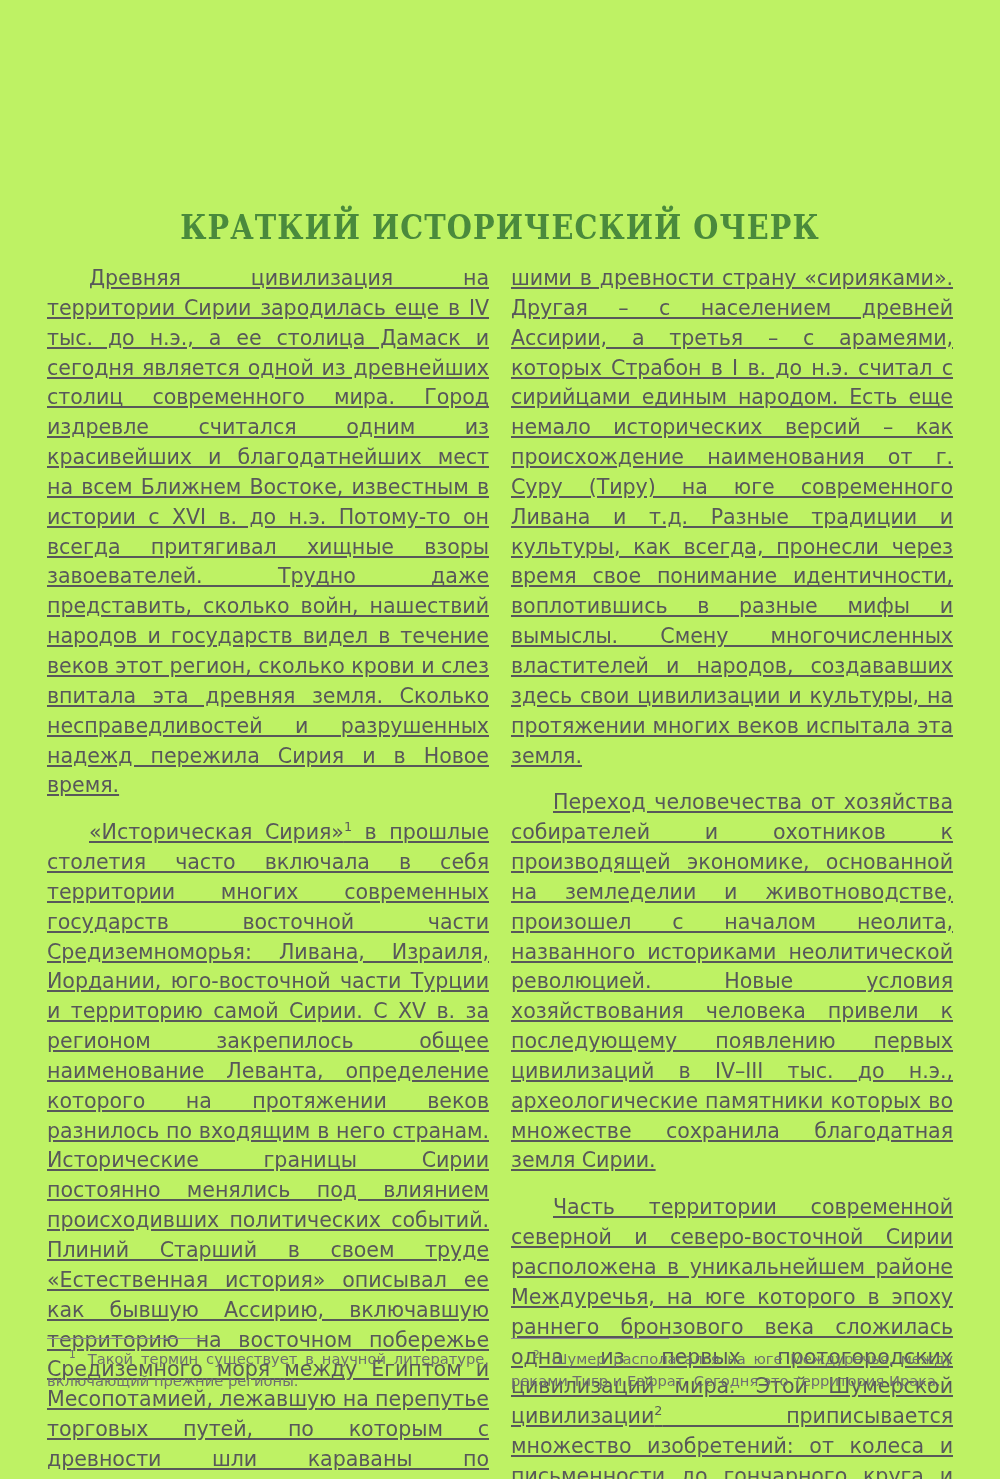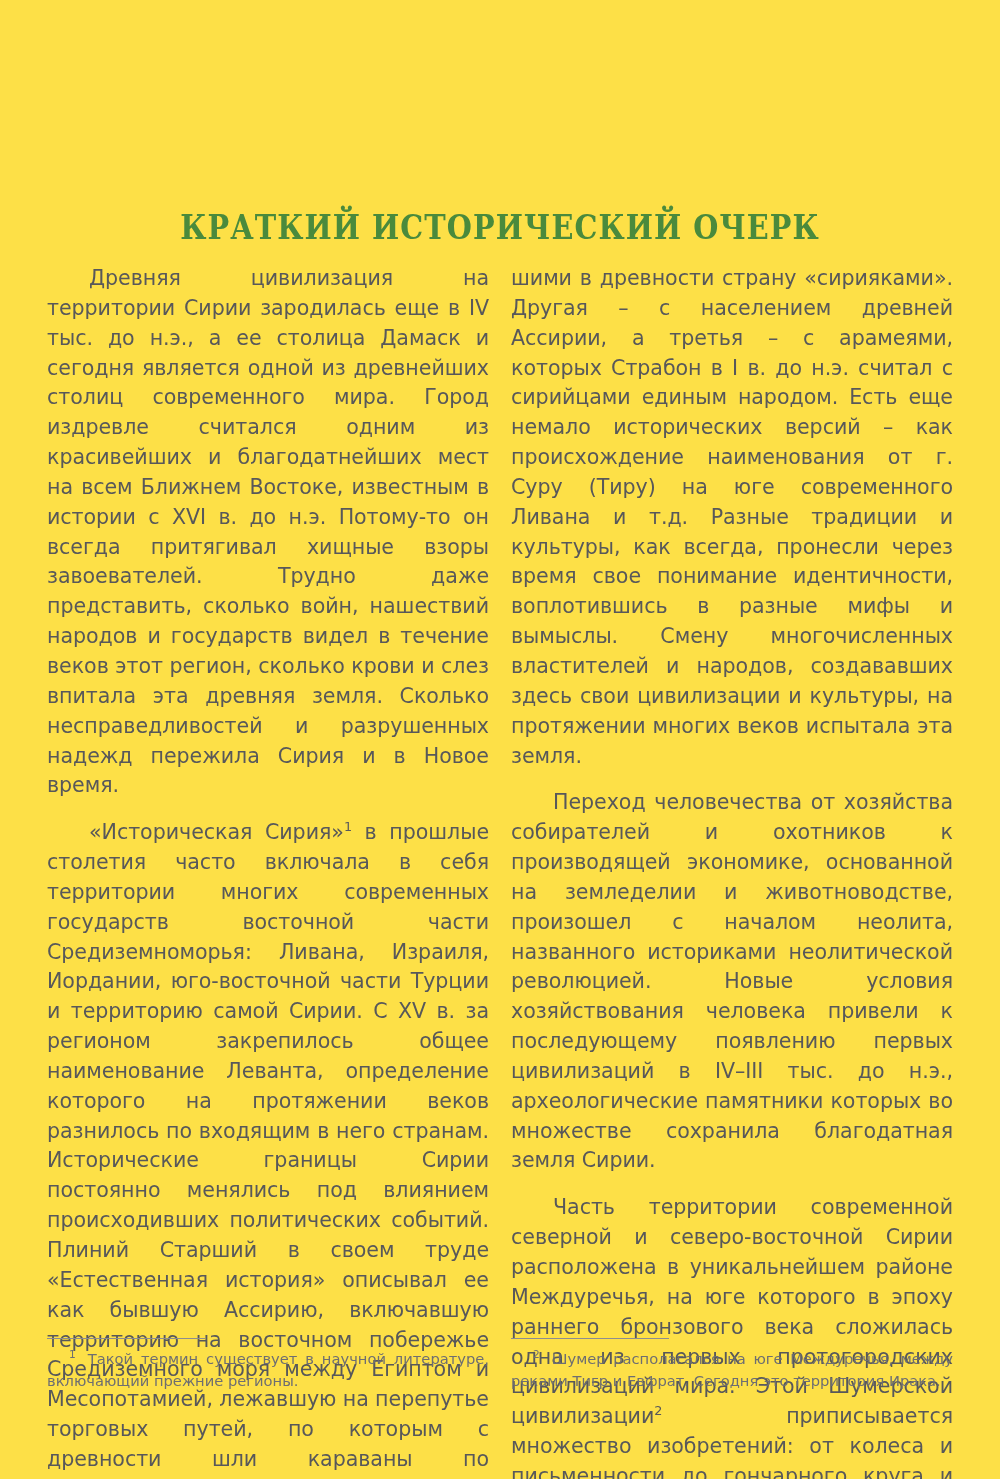--- a/index.html
+++ b/index.html
@@ -12,21 +12,21 @@
     width: 1000px;
     height: 1479px;
     position: relative;
     font-family: "DejaVu Sans", "Liberation Sans", sans-serif;
     overflow: hidden;
   }
 
   .page {
     position: absolute;
     inset: 0;
-    background: #fde047;
+    background: #bef264;
   }
 
   
   .page-title {
     position: absolute;
     top: 186px;
     left: 0;
     width: 1000px;
     text-align: center;
     color: #4a8a3c;
@@ -63,20 +63,21 @@
     text-justify: inter-word;
     text-indent: 42px;
     color: #58585a;
     font-size: 20.6px;
     line-height: 29.85px;
     font-weight: 400;
     hyphens: manual;
     -webkit-hyphens: manual;
     word-spacing: -0.2px;
     letter-spacing: -0.05px;
+    text-decoration: underline;
   }
   .para.cont {
     text-indent: 0;
   }
   .para + .para {
     margin-top: 17px;
   }
 
   sup.fn {
     font-size: 0.62em;

